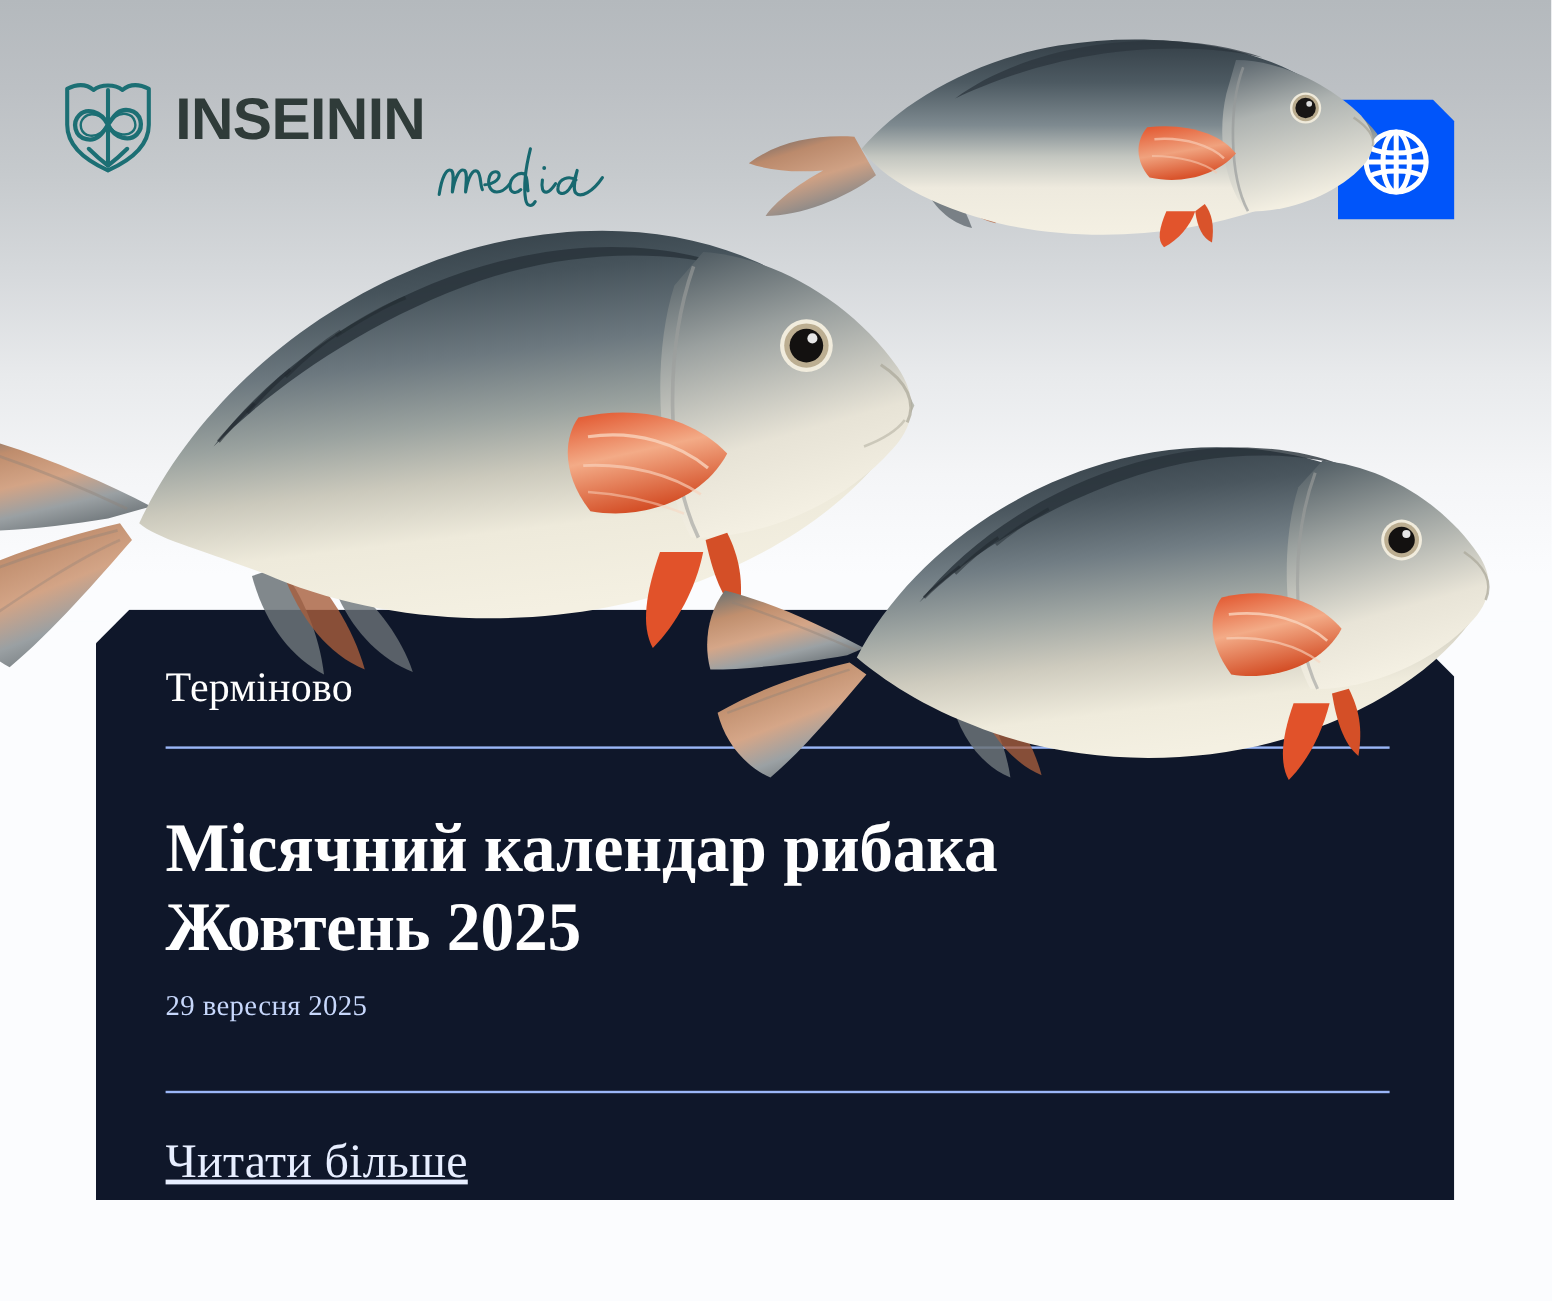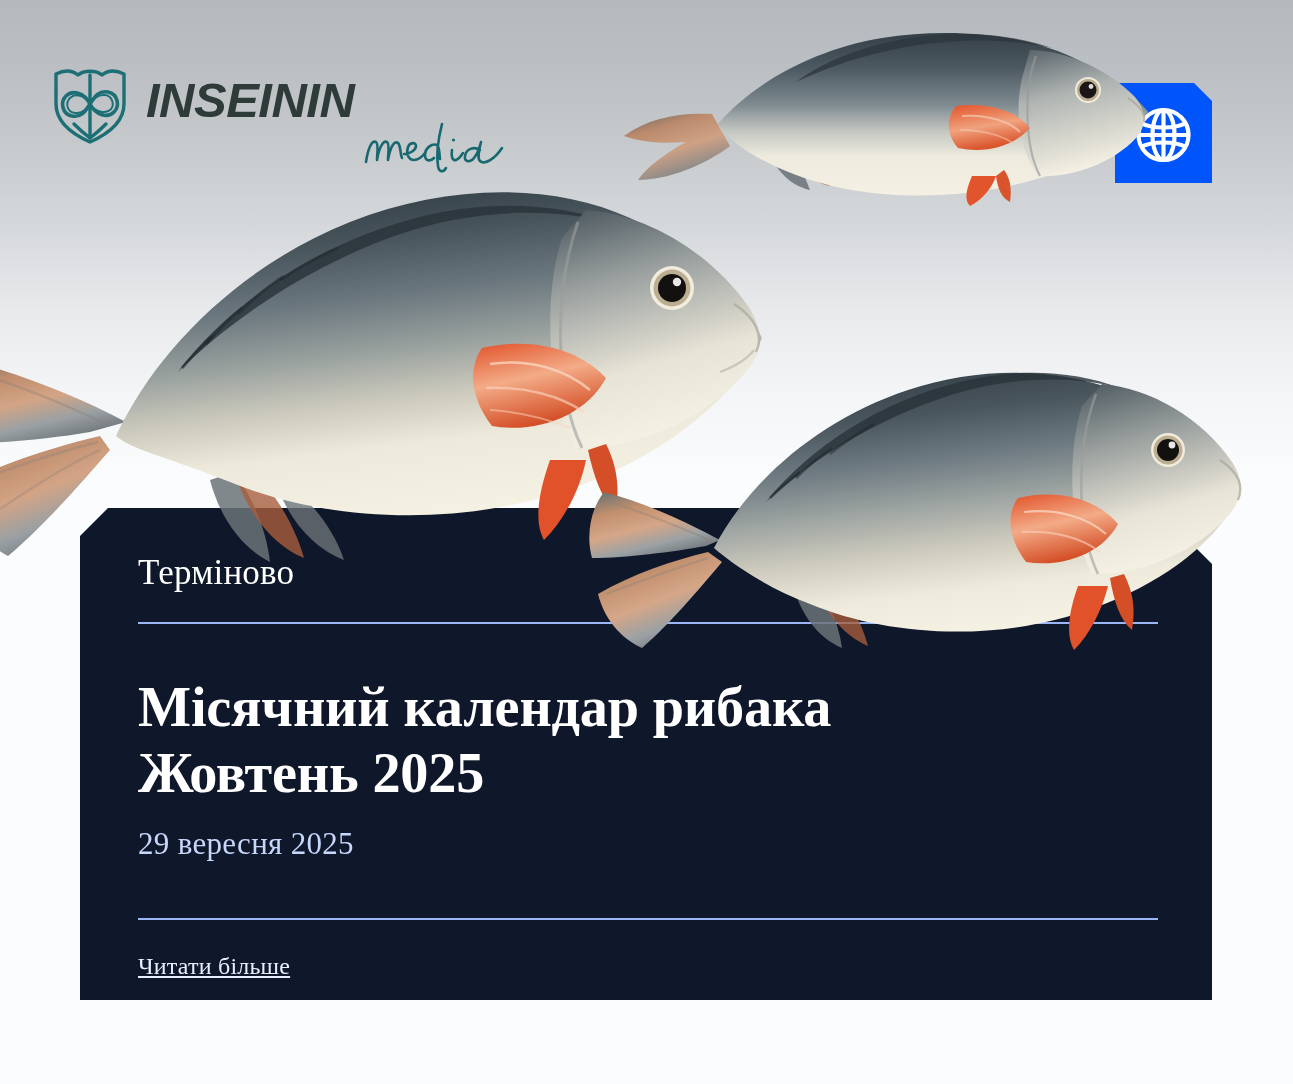--- a/index.html
+++ b/index.html
@@ -39,21 +39,21 @@
     left:0; top:518px;
     width:1293px; height:566px;
     background:#fbfcfe;
   }
 
   
   .logo {
     position:absolute;
     left:44px; top:52px;
     width:430px; height:104px;
-    display:flex; align-items:center; gap:10px;font-style:italic;
+    display:flex; align-items:center; gap:10px;
   }
   .logo-mark { width:92px; height:92px; flex:0 0 92px; }
   .logo-word {
     font-family:"Liberation Sans", sans-serif;
     font-weight:700;
     font-size:49px;
     letter-spacing:-0.5px;
     color:#2f3b39;
     line-height:1;
     position:relative;
@@ -121,34 +121,34 @@
     font-size:58px;
     line-height:1.14;
     color:#ffffff;
     margin-top:50px;
     letter-spacing:-0.2px;
     transform:scaleX(0.97);
     transform-origin:left center;
   }
   .date {
     font-family:"Liberation Serif", serif;
-    font-size:31px;
+    font-size:24px;
     color:#c7d7fb;
     margin-top:20px;
     letter-spacing:0.3px;
   }
   .rule2 {
     height:2px;
     background:#9ab6f7;
     margin-top:56px;
     width:1020px;
   }
   .cta {
     font-family:"Liberation Serif", serif;
-    font-size:24px;
+    font-size:40px;
     color:#e7eeff;
     margin-top:33px;
     letter-spacing:0.2px;
     display:inline-block;
   }
 </style>
 </head>
 <body>
 
 <div id="stage">

